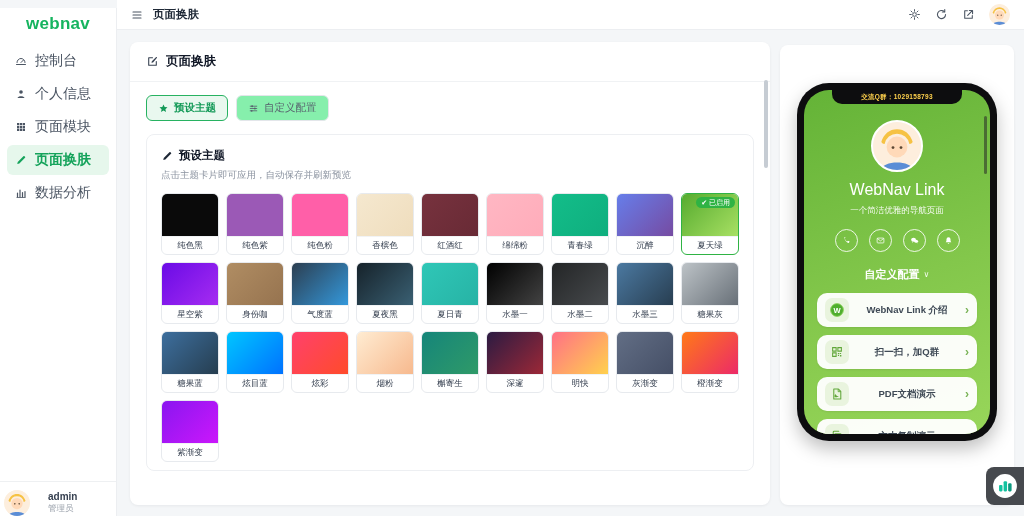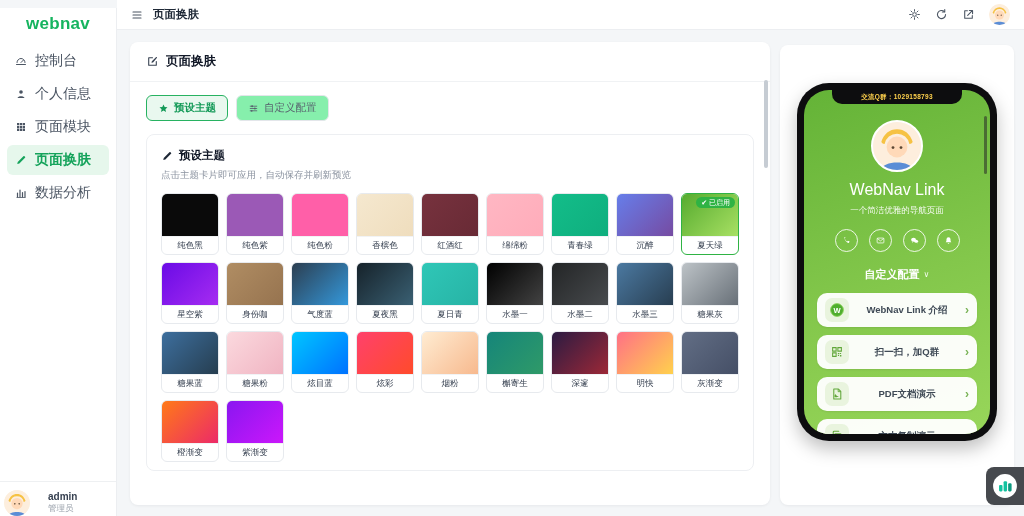--- a/index.html
+++ b/index.html
@@ -434,25 +434,20 @@
             <div class="tname">糖果灰</div>
 
           </div>
 
           <div class="tcard">
             <div class="swatch" style="--c1: #3d6f9e; --c2: #263e50;"></div>
             <div class="tname">糖果蓝</div>
 
           </div>
 
-          <div class="tcard">
-            <div class="swatch" style="--c1: #fbd9de; --c2: #f0b4c2;"></div>
-            <div class="tname">糖果粉</div>
-
-          </div>
 
           <div class="tcard">
             <div class="swatch" style="--c1: #00c6ff; --c2: #0072ff;"></div>
             <div class="tname">炫目蓝</div>
 
           </div>
 
           <div class="tcard">
             <div class="swatch" style="--c1: #ff416c; --c2: #ff4b2b;"></div>
             <div class="tname">炫彩</div>

